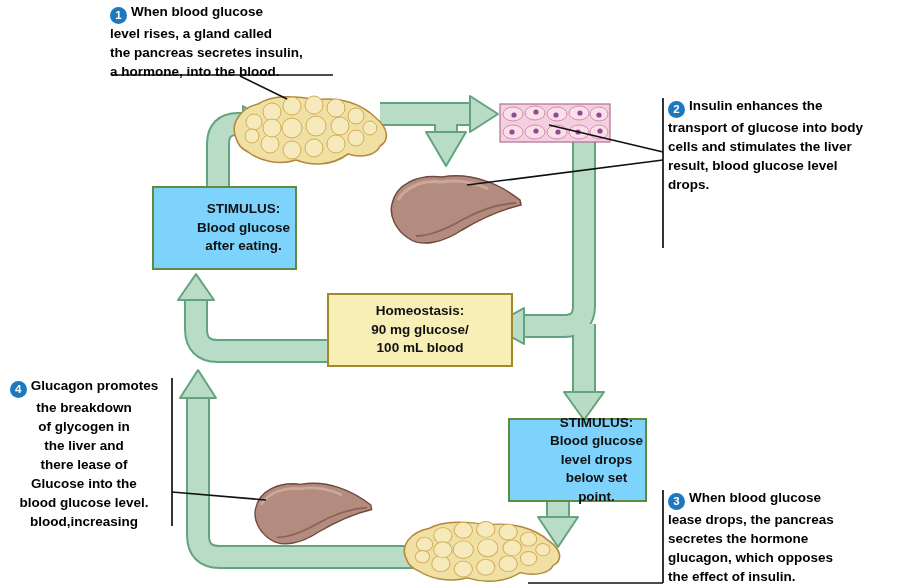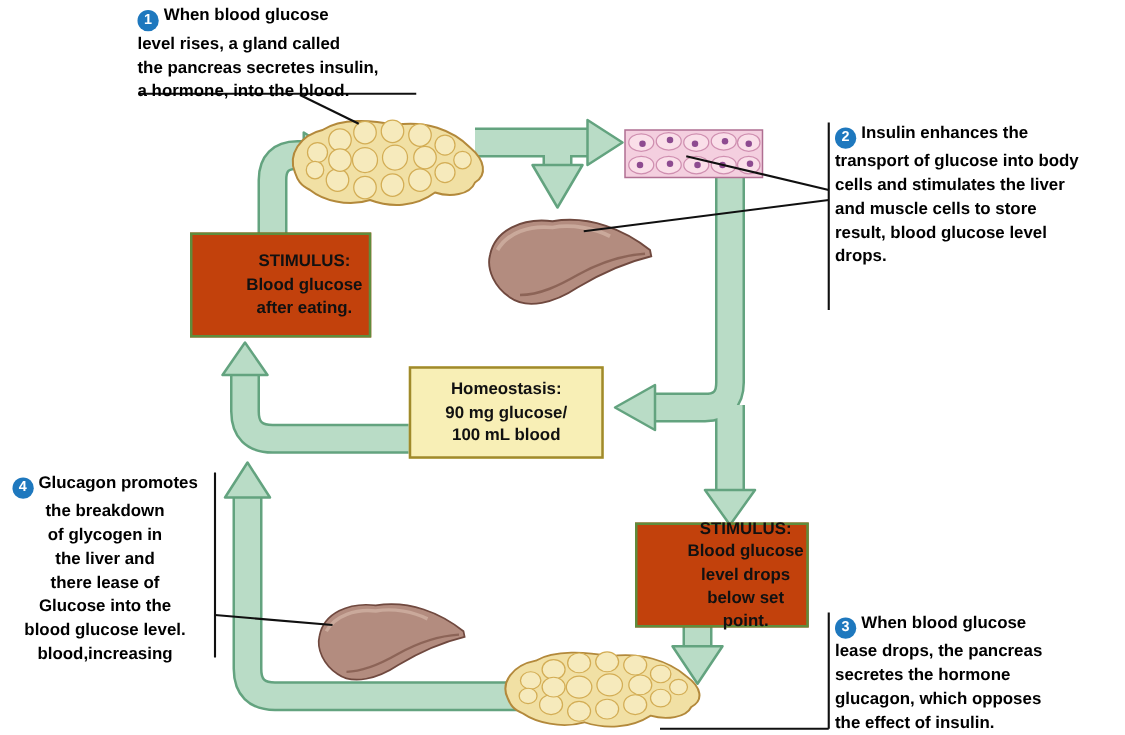--- a/index.html
+++ b/index.html
@@ -12,21 +12,21 @@
   .leader{stroke:#101010;stroke-width:1.7;fill:none;}
   .ann{position:absolute;z-index:3;font-size:13.5px;font-weight:bold;line-height:19px;color:#000;}
   .ann .ln{white-space:nowrap;}
   .center{text-align:center;}
   .badge{display:inline-flex;align-items:center;justify-content:center;width:17px;height:17px;
          border-radius:50%;background:#1e78be;color:#fff;font-size:11.5px;font-weight:bold;
          margin-right:4px;vertical-align:-3px;}
   .box{position:absolute;z-index:2;box-sizing:border-box;display:flex;flex-direction:column;
        justify-content:center;text-align:center;font-weight:bold;font-size:13.5px;
        line-height:18.5px;color:#111;}
-  .box.green{background:#c2410c;border:2px solid #5f8c3c;padding-left:38px;}
+  .box.green{background:#7dd3fc;border:2px solid #5f8c3c;padding-left:38px;}
   .box.yellow{background:#f8efb6;border:2px solid #a08a2b;}
 </style>
 </head>
 <body>
 
 <div class="stage">
 
   <svg class="layer" width="900" height="588" viewBox="0 0 900 588">
     <defs>
       <g id="pancreas-shape">
@@ -133,21 +133,21 @@
       <line class="leader" x1="663" y1="583" x2="528" y2="583"></line>
     </g>
   </svg>
 
   <div class="box green" style="left:152px;top:186px;width:145px;height:84px;">
     <div class="ln">STIMULUS:</div>
     <div class="ln">Blood glucose</div>
     <div class="ln">after eating.</div>
   </div>
 
-  <div class="box yellow" style="left:327px;top:293px;width:156px;height:74px;">
+  <div class="box yellow" style="left:327px;top:293px;width:186px;height:74px;">
     <div class="ln">Homeostasis:</div>
     <div class="ln">90 mg glucose/</div>
     <div class="ln">100 mL blood</div>
   </div>
 
   <div class="box green" style="left:508px;top:418px;width:139px;height:84px;">
     <div class="ln">STIMULUS:</div>
     <div class="ln">Blood glucose</div>
     <div class="ln">level drops</div>
     <div class="ln">below set point.</div>
@@ -157,21 +157,20 @@
     <div class="ln"><span class="badge">1</span><span>When blood glucose</span></div>
     <div class="ln">level rises, a gland called</div>
     <div class="ln">the pancreas secretes insulin,</div>
     <div class="ln">a hormone, into the blood.</div>
   </div>
 
   <div class="ann" style="left:668px;top:96px;width:230px;">
     <div class="ln"><span class="badge">2</span><span>Insulin enhances the</span></div>
     <div class="ln">transport of glucose into body</div>
     <div class="ln">cells and stimulates the liver</div>
-    <div class="ln">and muscle cells to store</div>
     <div class="ln">result, blood glucose level</div>
     <div class="ln">drops.</div>
   </div>
 
   <div class="ann" style="left:668px;top:488px;width:230px;">
     <div class="ln"><span class="badge">3</span><span>When blood glucose</span></div>
     <div class="ln">lease drops, the pancreas</div>
     <div class="ln">secretes the hormone</div>
     <div class="ln">glucagon, which opposes</div>
     <div class="ln">the effect of insulin.</div>

